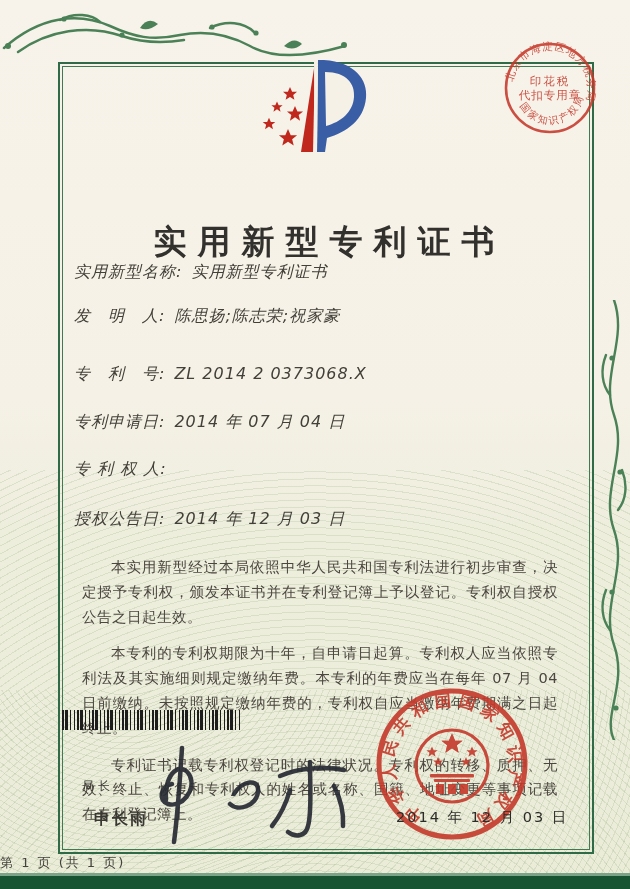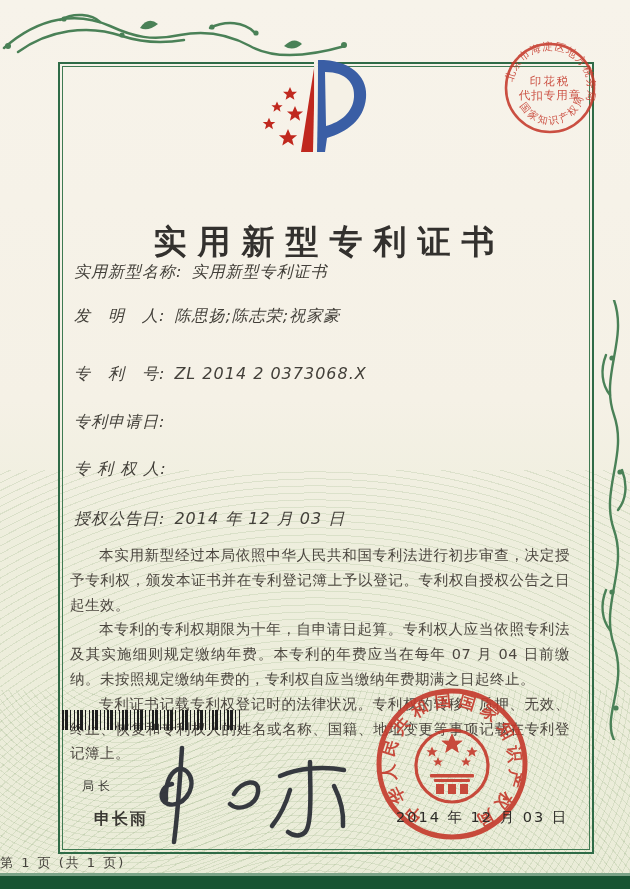--- a/index.html
+++ b/index.html
@@ -20,21 +20,21 @@
   #bottomband2{position:absolute;left:0;bottom:13px;width:630px;height:3px;background:#7ba387;z-index:4;}
   
   .abs{position:absolute;z-index:2;}
   #certno{left:74px;top:78px;font-size:14px;letter-spacing:3px;color:#3d3a35;}
   #title{left:58px;top:176px;width:532px;text-align:center;font-family:"DejaVu Serif","Liberation Serif",serif;
          font-size:33px;font-weight:bold;letter-spacing:11px;color:#33312e;text-indent:11px;margin-top:44px;}
   .fieldrow{left:74px;width:470px;font-size:16px;color:#43403a;display:flex;letter-spacing:1px;font-style:italic;}
   .fieldrow .lab{white-space:pre;}
   .fieldrow .val{margin-left:9px;white-space:pre;}
   #paras{left:70px;top:543px;width:500px;z-index:2;}
-  #paras p{margin:0;font-size:14.5px;line-height:24.8px;color:#4b463f;text-align:justify;
+  #paras p{margin:12px;font-size:14.5px;line-height:24.8px;color:#4b463f;text-align:justify;
            text-indent:2em;letter-spacing:.5px;}
   #barcode{left:62px;top:710px;width:178px;height:20px;z-index:2;
     background:repeating-linear-gradient(90deg,#1d1d1d 0 2px,transparent 2px 3px,#1d1d1d 3px 6px,transparent 6px 8px,#1d1d1d 8px 9px,transparent 9px 12px,#1d1d1d 12px 13px,transparent 13px 15px);}
   #sigtitle{left:82px;top:778px;font-size:12px;color:#3a3833;letter-spacing:4px;}
   #signame{left:94px;top:809px;font-size:16px;color:#3a3833;letter-spacing:2px;font-weight:bold;}
   #footer{left:0;top:854px;width:630px;text-align:left;font-size:13px;color:#45423c;letter-spacing:2px;z-index:5;}
   svg text{font-family:"DejaVu Sans","Liberation Sans",sans-serif;}
 </style>
 </head>
 <body>
@@ -127,20 +127,21 @@
   <div class="abs fieldrow" style="top:306px">
     <span class="lab">发　明　人:</span>
     <span class="val">陈思扬;陈志荣;祝家豪</span>
   </div>
   <div class="abs fieldrow" style="top:364px">
     <span class="lab">专　利　号:</span>
     <span class="val">ZL 2014 2 0373068.X</span>
   </div>
   <div class="abs fieldrow" style="top:412px">
     <span class="lab">专利申请日:</span>
+    <span class="val">2014 年 07 月 04 日</span>
   </div>
   <div class="abs fieldrow" style="top:459px">
     <span class="lab">专 利 权 人:</span>
   </div>
   <div class="abs fieldrow" style="top:509px">
     <span class="lab">授权公告日:</span>
     <span class="val">2014 年 12 月 03 日</span>
   </div>
 
   <div class="abs" id="paras">

